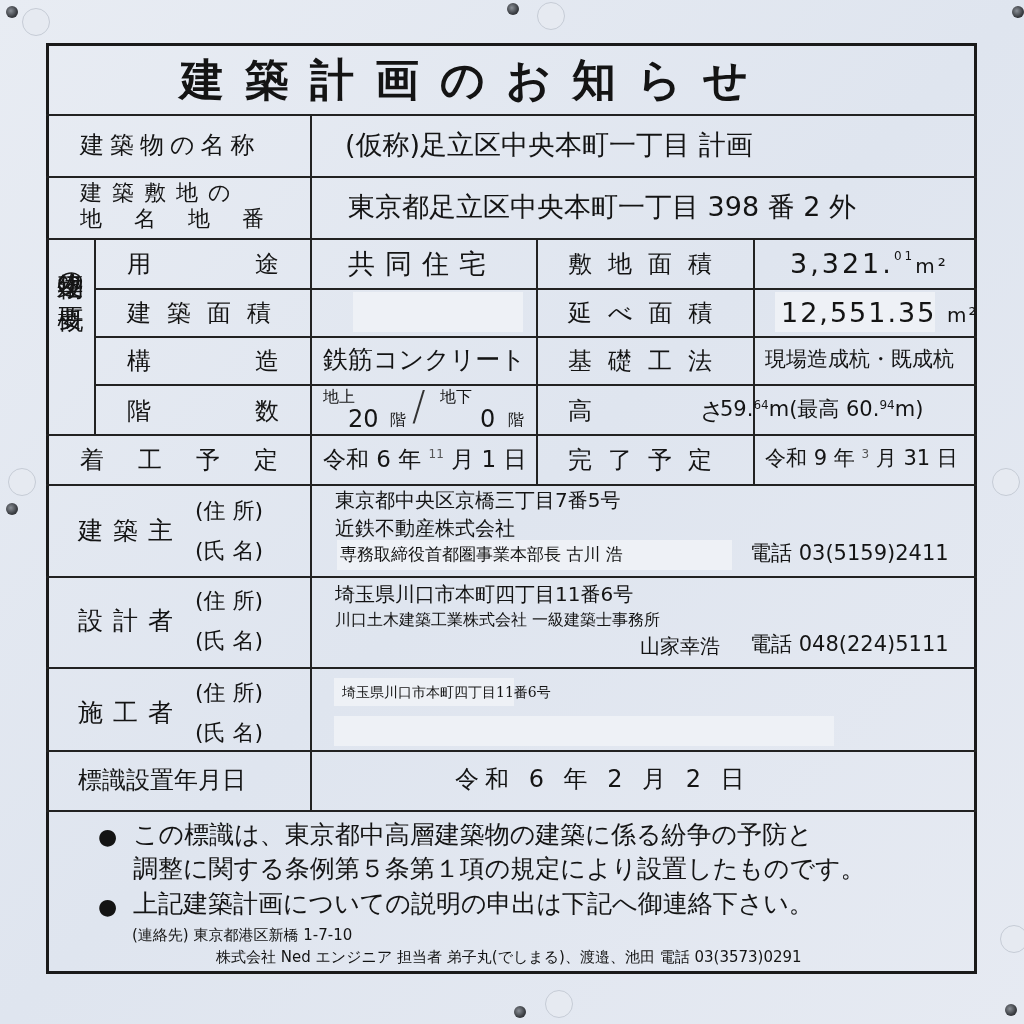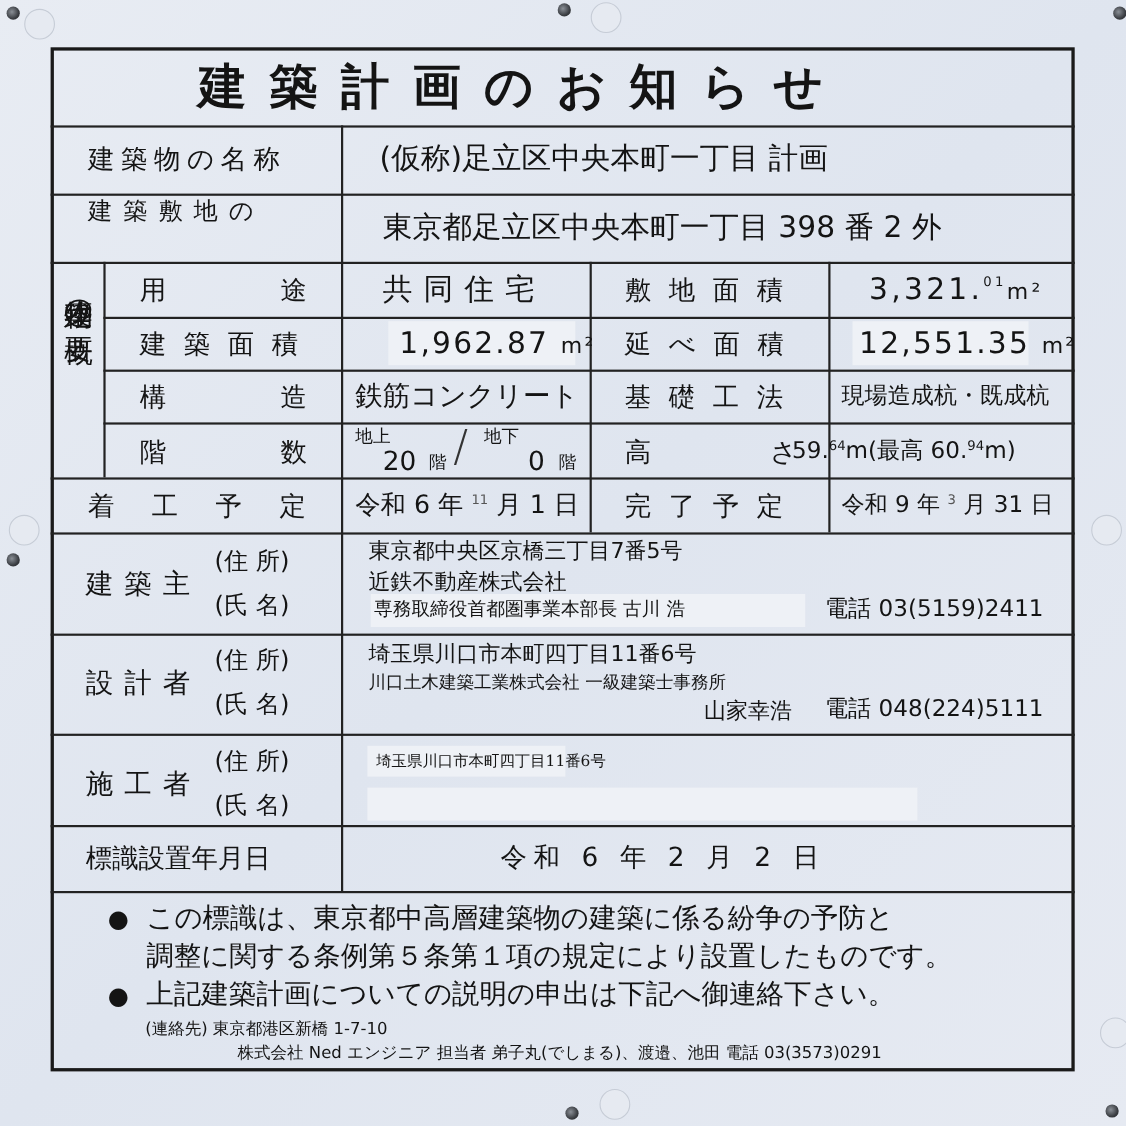--- a/index.html
+++ b/index.html
@@ -70,38 +70,36 @@
   <div class="vl" style="left:94px;top:238px;height:196px"></div>
   <div class="vl" style="left:536px;top:238px;height:246px"></div>
   <div class="vl" style="left:753px;top:238px;height:246px"></div>
 
   <div class="t title" style="left:180px;top:58px">建築計画のお知らせ</div>
 
   <div class="t lbl" style="left:80px;top:133px;letter-spacing:6px">建築物の名称</div>
   <div class="t val" style="left:345px;top:131px">(仮称)足立区中央本町一丁目 計画</div>
 
   <div class="t lbl" style="left:80px;top:182px;letter-spacing:10px;font-size:22px">建築敷地の</div>
+  <div class="t lbl" style="left:80px;top:208px;letter-spacing:32px;font-size:22px">地名地番</div>
   <div class="t val" style="left:348px;top:193px">東京都足立区中央本町一丁目 398 番 2 外</div>
 
   <div class="t lbl" style="left:58px;top:252px;writing-mode:vertical-rl;font-size:26px;line-height:26px;letter-spacing:1px">建築物の概要</div>
 
   <div class="t lbl" style="left:127px;top:252px">用</div>
   <div class="t lbl" style="left:255px;top:252px">途</div>
   <div class="t val" style="left:348px;top:250px;letter-spacing:10px">共同住宅</div>
 
   <div class="t lbl" style="left:568px;top:252px;letter-spacing:16px">敷地面積</div>
   <div class="t val" style="left:790px;top:250px;letter-spacing:3px">
     <span>3,321.</span><span class="sup">01</span><span style="font-size:20px">m²</span>
   </div>
 
   <div class="t lbl" style="left:127px;top:301px;letter-spacing:16px">建築面積</div>
   <div class="patch" style="left:353px;top:292px;width:170px;height:40px"></div>
-  <div class="t val" style="left:363px;top:299px;letter-spacing:2px">
-    <span>1,962.87</span> <span style="font-size:20px">m²</span>
-  </div>
 
   <div class="t lbl" style="left:568px;top:301px;letter-spacing:16px">延べ面積</div>
   <div class="patch" style="left:775px;top:292px;width:160px;height:40px"></div>
   <div class="t val" style="left:781px;top:299px;letter-spacing:2px">
     <span>12,551.35</span> <span style="font-size:20px">m²</span>
   </div>
 
   <div class="t lbl" style="left:127px;top:349px">構</div>
   <div class="t lbl" style="left:255px;top:349px">造</div>
   <div class="t val" style="left:323px;top:347px;font-size:25px">鉄筋コンクリート</div>

